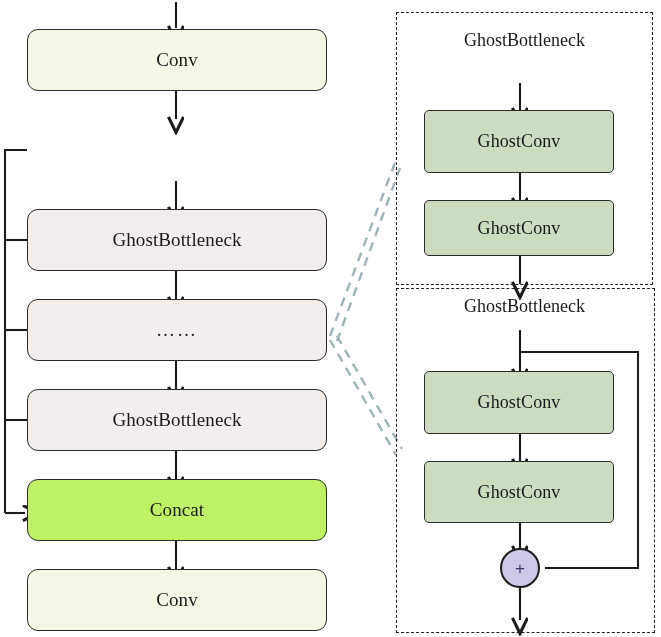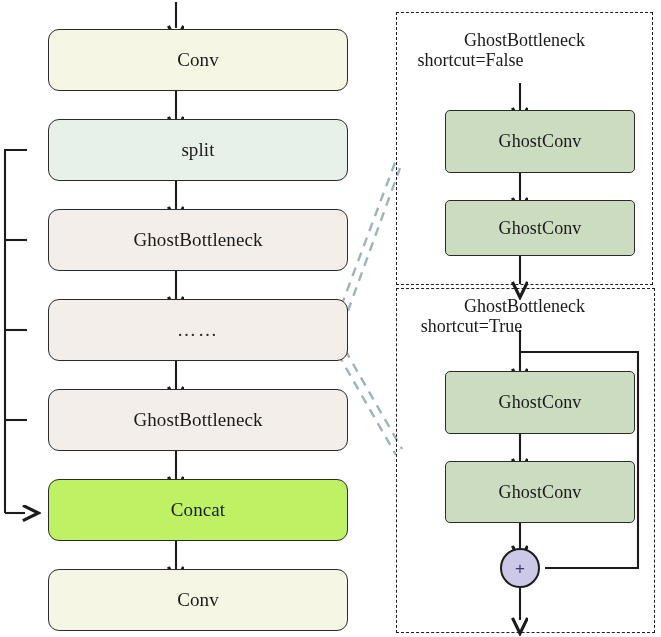--- a/index.html
+++ b/index.html
@@ -26,21 +26,20 @@
     position:absolute;
     box-sizing:border-box;
     border:1.8px solid #2b2b2b;
     border-radius:11px;
     display:flex;
     align-items:center;
     justify-content:center;
     text-align:center;
     line-height:1.05;
     letter-spacing:.1px;
-    margin-left:21px;
   }
   .node .lbl{ display:block; }
   
   .n-conv      { background:#f5f7e4; }
   .n-split     { background:#e8f1e9; }
   .n-gbn       { background:#f3eeea; }
   .n-concat    { background:#bef264; }
   .n-ghostconv { background:#cbdcc0; border-radius:5px; }
 
   .panel{
@@ -136,23 +135,20 @@
       <line x1="520" y1="523" x2="520" y2="548" marker-end="url(#ah)"></line>
 
       <line x1="520" y1="588" x2="520" y2="620" marker-end="url(#ah)"></line>
     </g>
   </svg>
 
   <div class="node n-conv" style="left:27px; top:29px; width:300px; height:62px; font-size:19px;">
     <span class="lbl">Conv</span>
   </div>
 
-  <div class="node n-split" style="left:27px; top:119px; width:300px; height:62px; font-size:19px;">
-    <span class="lbl">split</span>
-  </div>
 
   <div class="node n-gbn" style="left:27px; top:209px; width:300px; height:62px; font-size:19px;">
     <span class="lbl">GhostBottleneck</span>
   </div>
 
   <div class="node n-gbn" style="left:27px; top:299px; width:300px; height:62px; font-size:19px;">
     <span class="lbl dots">……</span>
   </div>
 
   <div class="node n-gbn" style="left:27px; top:389px; width:300px; height:62px; font-size:19px;">
@@ -164,36 +160,34 @@
   </div>
 
   <div class="node n-conv" style="left:27px; top:569px; width:300px; height:62px; font-size:19px;">
     <span class="lbl">Conv</span>
   </div>
 
   <div class="panel" style="left:396px; top:12px; width:257px; height:273px;"></div>
 
   <div class="panel-title" style="left:400px; top:30px; width:249px; font-size:18px;">
     <span>GhostBottleneck</span><br>
-    <span style="display:inline-block; margin-left:-108px;">shortcut=False</span>
   </div>
 
   <div class="node n-ghostconv" style="left:424px; top:110px; width:190px; height:63px; font-size:18px;">
     <span class="lbl">GhostConv</span>
   </div>
 
   <div class="node n-ghostconv" style="left:424px; top:200px; width:190px; height:56px; font-size:18px;">
     <span class="lbl">GhostConv</span>
   </div>
 
   <div class="panel" style="left:396px; top:288px; width:259px; height:345px;"></div>
 
   <div class="panel-title" style="left:400px; top:296px; width:249px; font-size:18px;">
     <span>GhostBottleneck</span><br>
-    <span style="display:inline-block; margin-left:-106px;">shortcut=True</span>
   </div>
 
   <div class="node n-ghostconv" style="left:424px; top:371px; width:190px; height:63px; font-size:18px;">
     <span class="lbl">GhostConv</span>
   </div>
 
   <div class="node n-ghostconv" style="left:424px; top:461px; width:190px; height:62px; font-size:18px;">
     <span class="lbl">GhostConv</span>
   </div>
 

